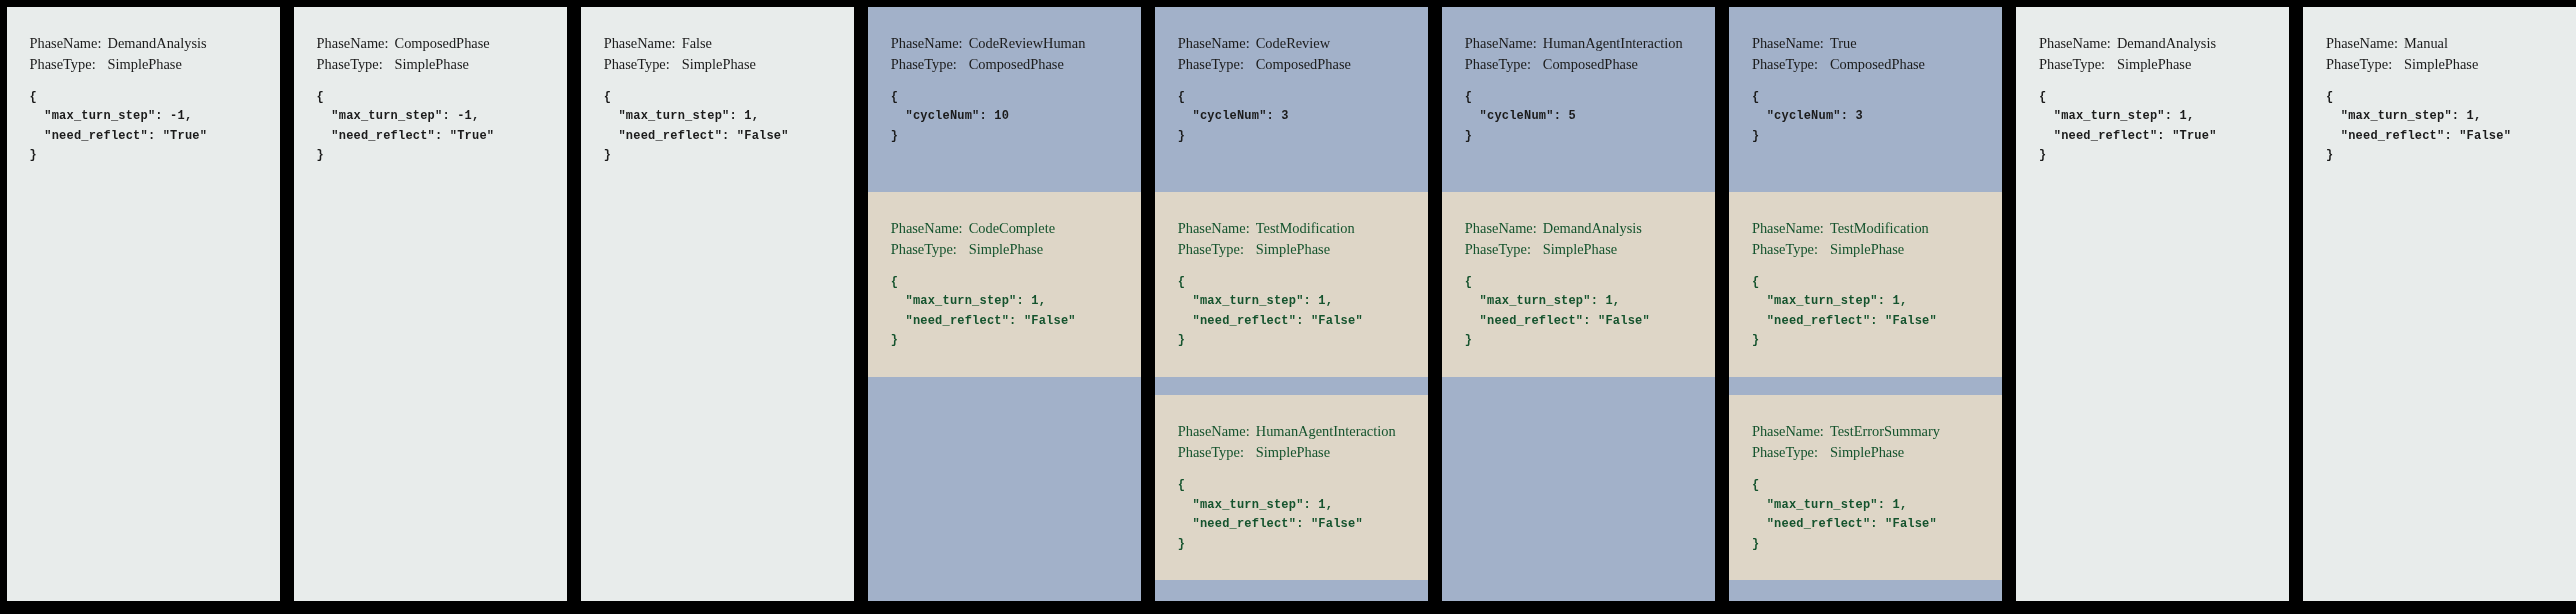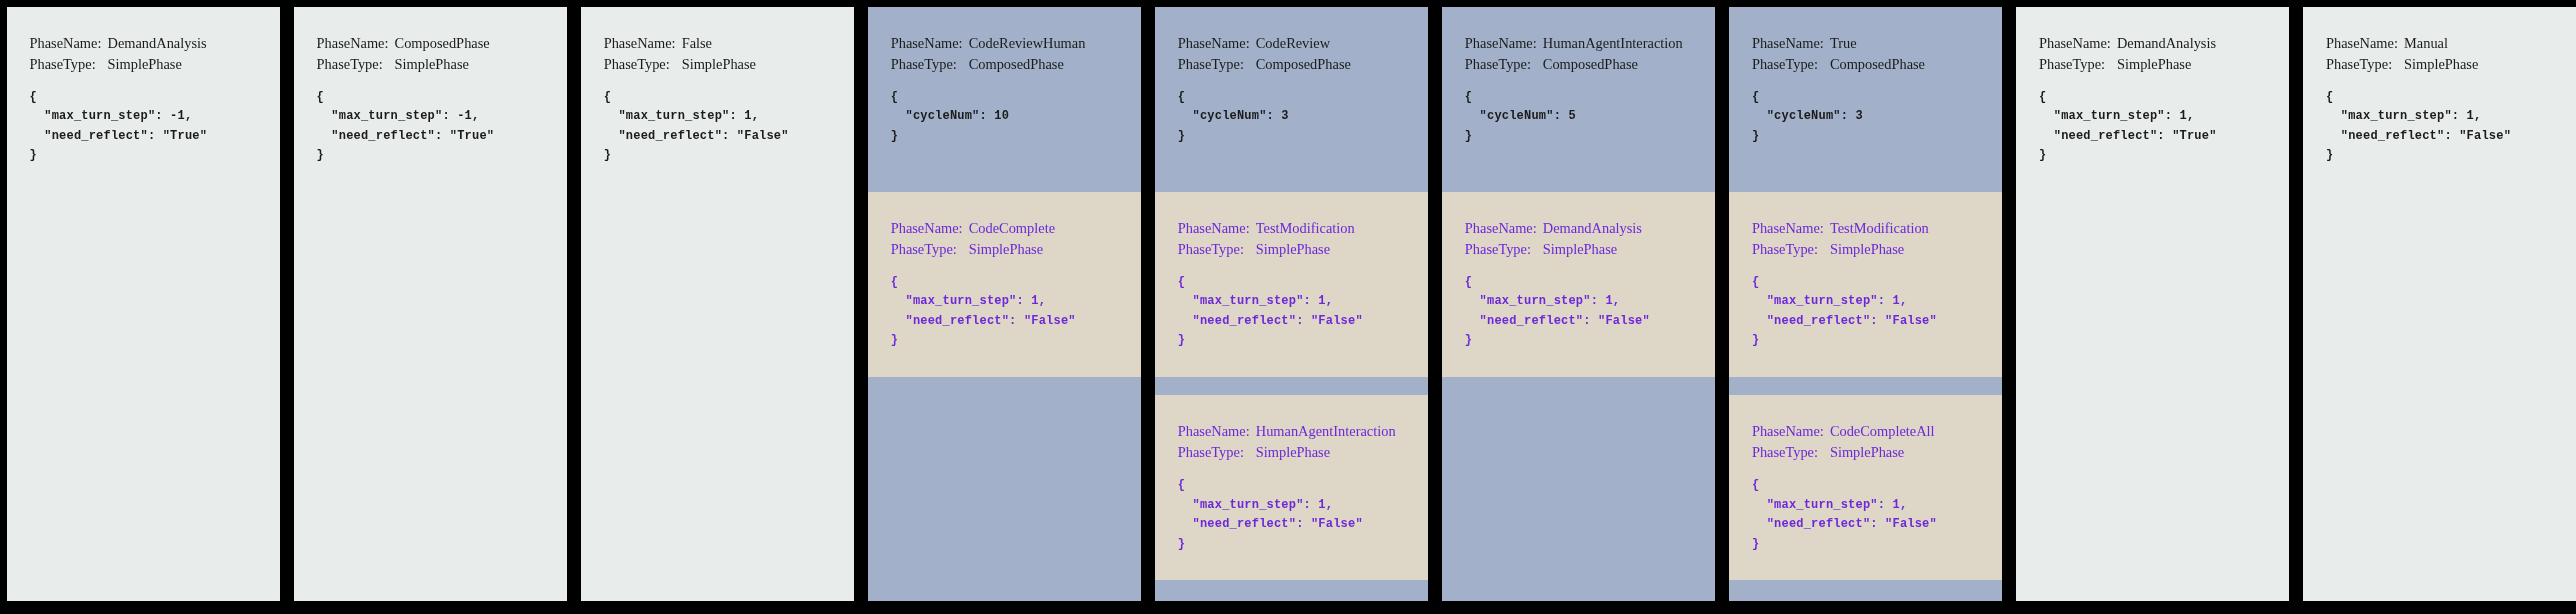--- a/index.html
+++ b/index.html
@@ -27,21 +27,21 @@
     box-sizing: border-box;
     padding: 26px 7.4px 0 23px;
     color: #1b1b1b;
   }
   .phase-block.header { height: 185px; }
   .sub-panel {
     box-sizing: border-box;
     height: 185px;
     background: #ded6c7;
     padding: 26px 7.4px 0 23px;
-    color: #6d28d9;
+    color: #14532d;
   }
   .sub-gap { height: 18.5px; flex: 0 0 auto; }
   .meta-line {
     font-family: "Liberation Serif", serif;
     font-size: 14.4px;
     line-height: 21px;
     white-space: nowrap;
   }
   .meta-label {
     display: inline-block;
@@ -211,21 +211,21 @@
       <span class="meta-label">PhaseType:</span><span>SimplePhase</span>
     </div>
     <div class="config">{
   "max_turn_step": 1,
   "need_reflect": "False"
 }</div>
   </div>
       <div class="sub-gap"></div>
       <div class="phase-block sub-panel">
     <div class="meta-line">
-      <span class="meta-label">PhaseName:</span><span>CodeCompleteAll</span>
+      <span class="meta-label">PhaseName:</span><span>TestErrorSummary</span>
     </div>
     <div class="meta-line">
       <span class="meta-label">PhaseType:</span><span>SimplePhase</span>
     </div>
     <div class="config">{
   "max_turn_step": 1,
   "need_reflect": "False"
 }</div>
   </div>
     </div>

